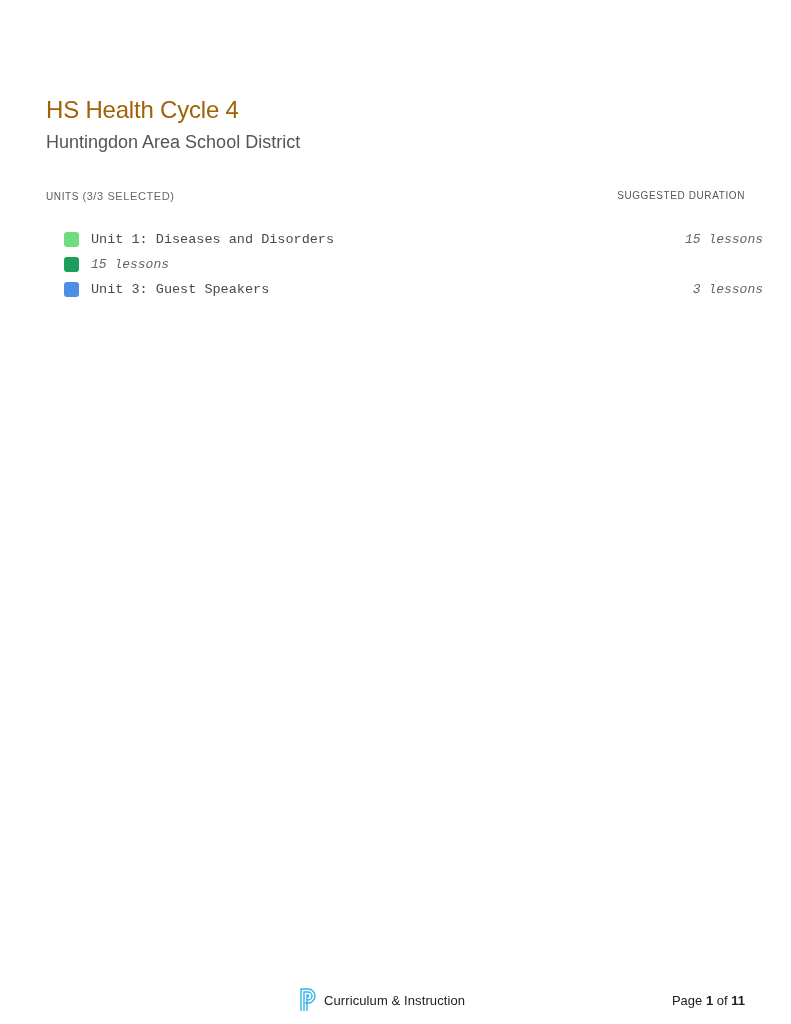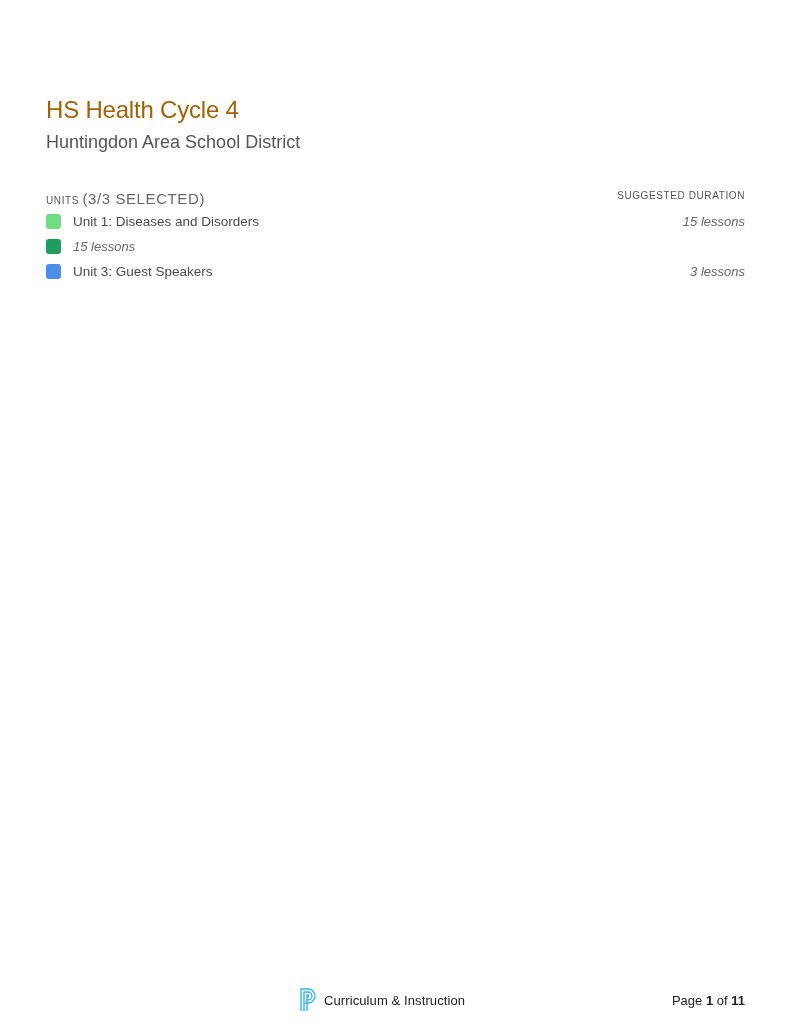--- a/index.html
+++ b/index.html
@@ -40,31 +40,32 @@
       top: 190px;
       width: 699px;
       display: flex;
       justify-content: space-between;
       font-size: 10px;
       letter-spacing: 0.6px;
       color: #555555;
       text-transform: uppercase;
     }
     .units-header .count {
-      font-size: 15px;
+      font-size: 11px;
       color: #666666;
     }
     .unit-list {
       position: absolute;
       left: 46px;
       top: 209px;
       width: 699px;
-      margin: 0;
+      margin: 18px;
       padding: 0;
       list-style: none;
+      font-family: Liberation Mono, monospace;
     }
     .unit-row {
       display: flex;
       align-items: center;
       height: 25px;
     }
     .swatch {
       width: 15px;
       height: 15px;
       border-radius: 3px;

